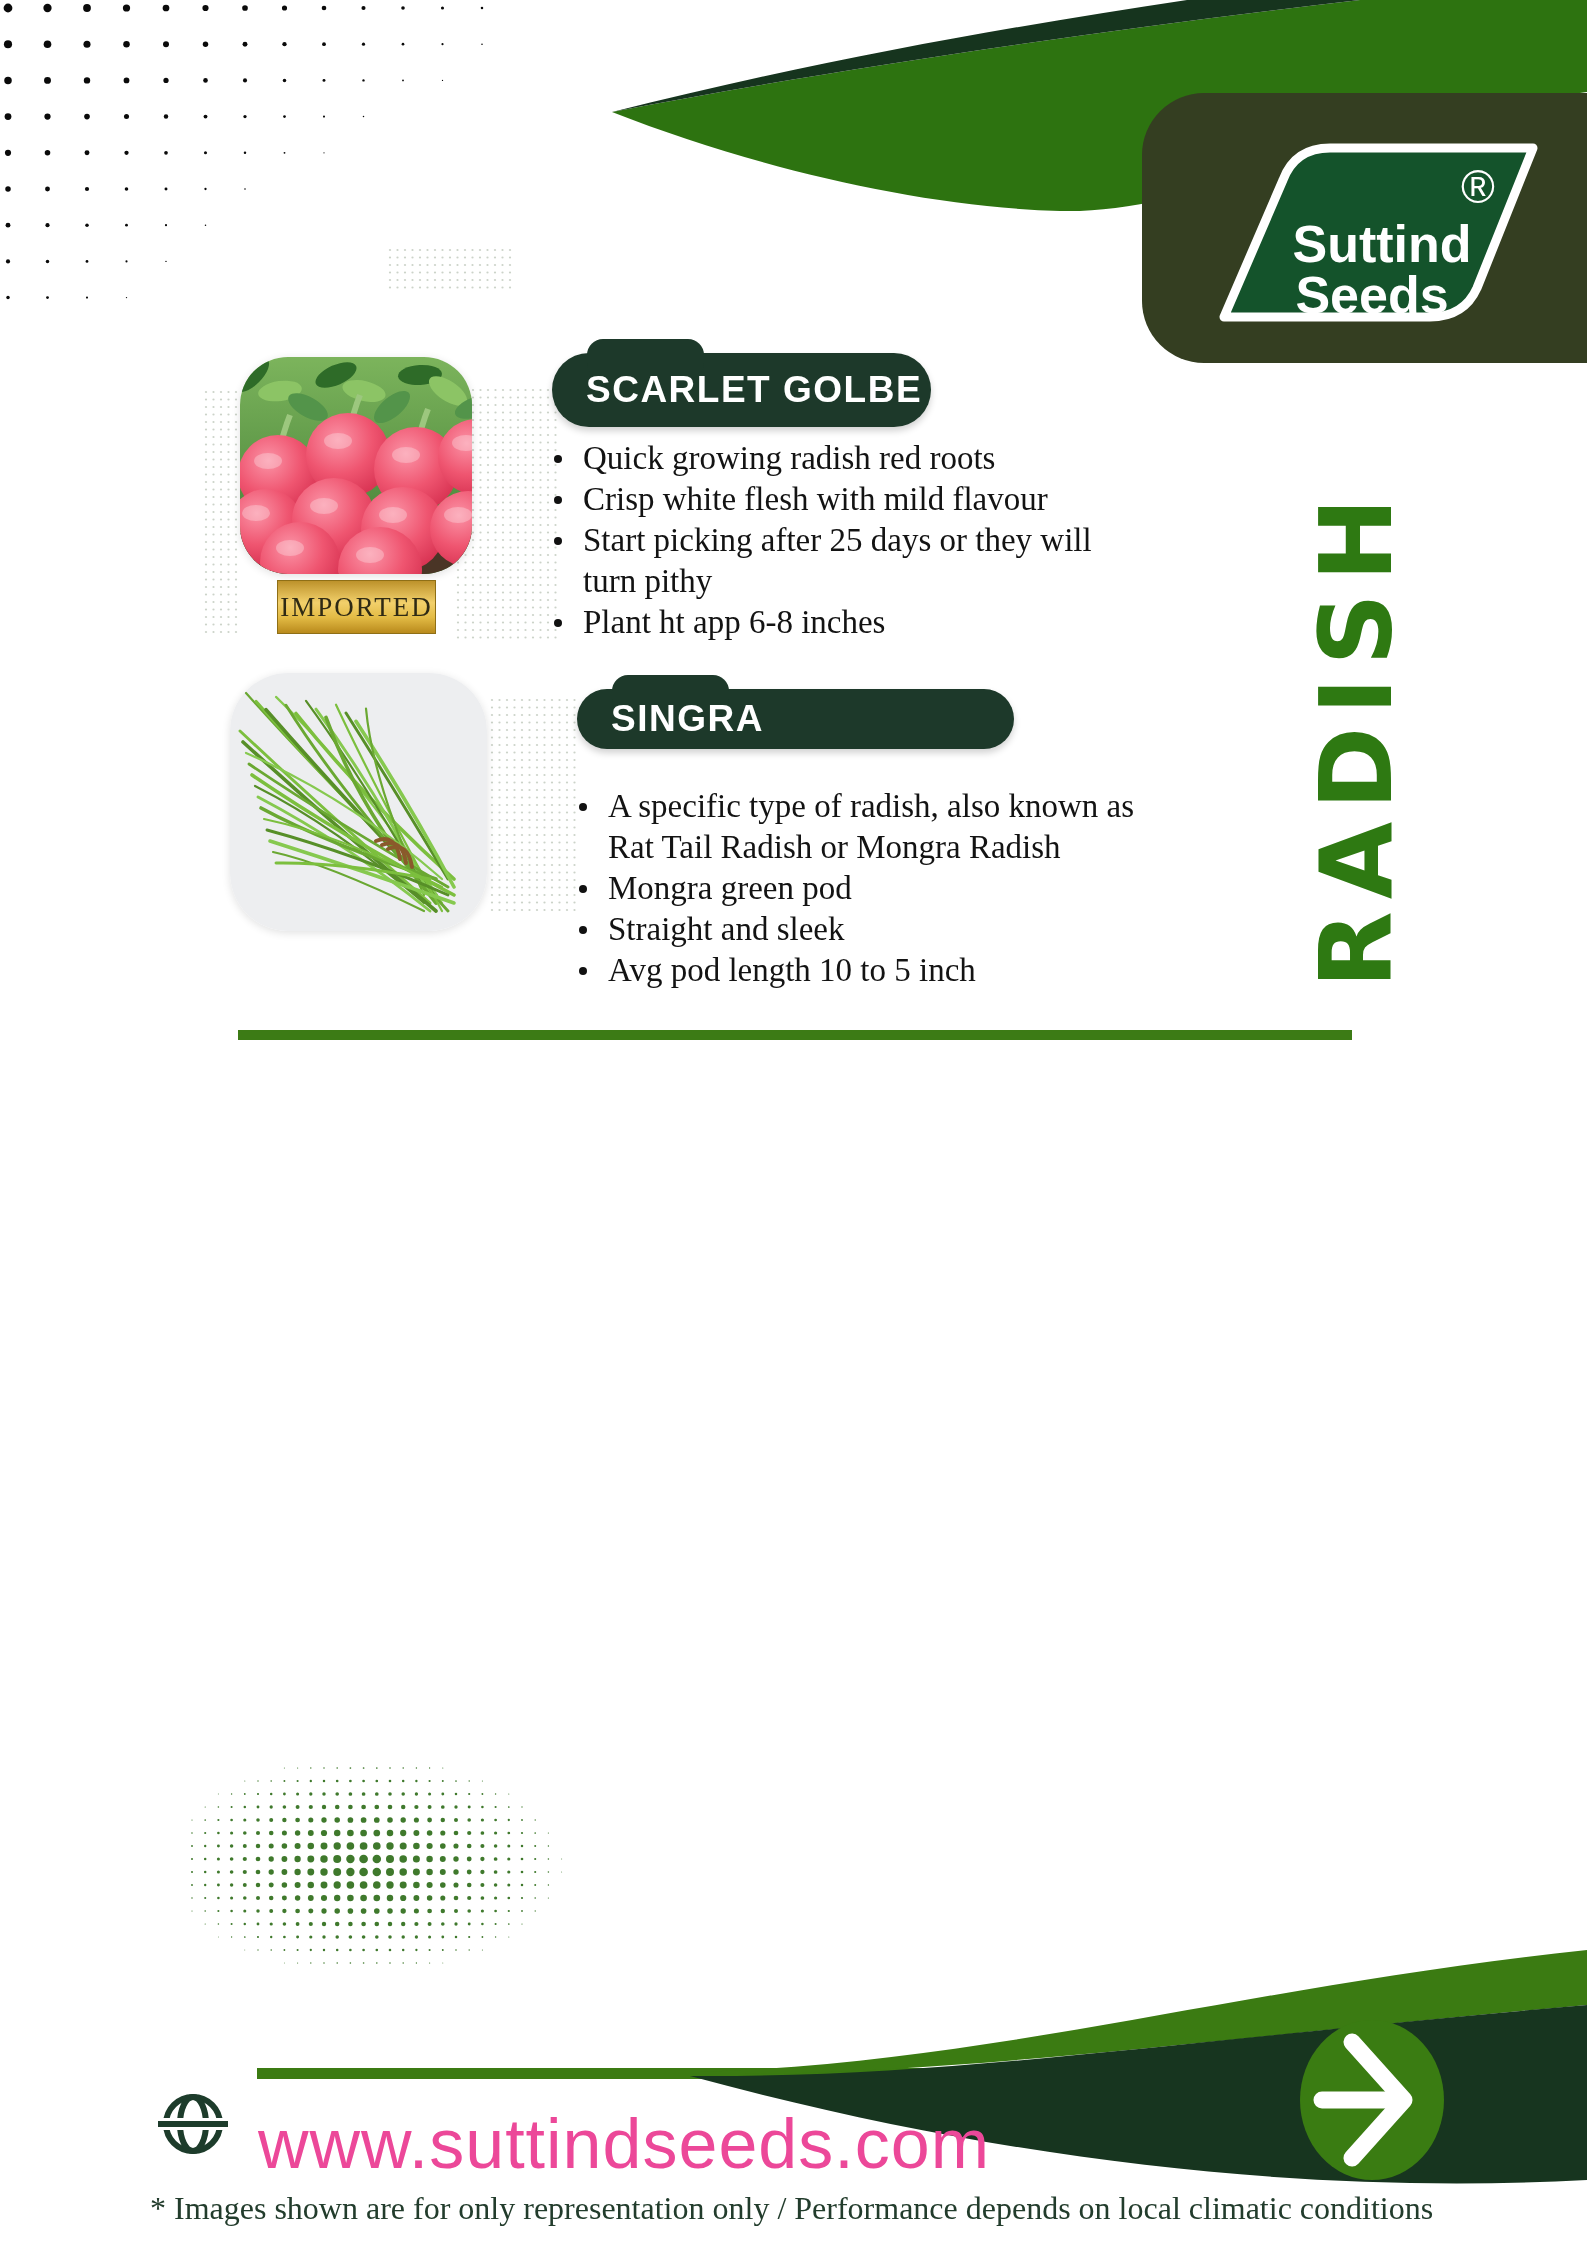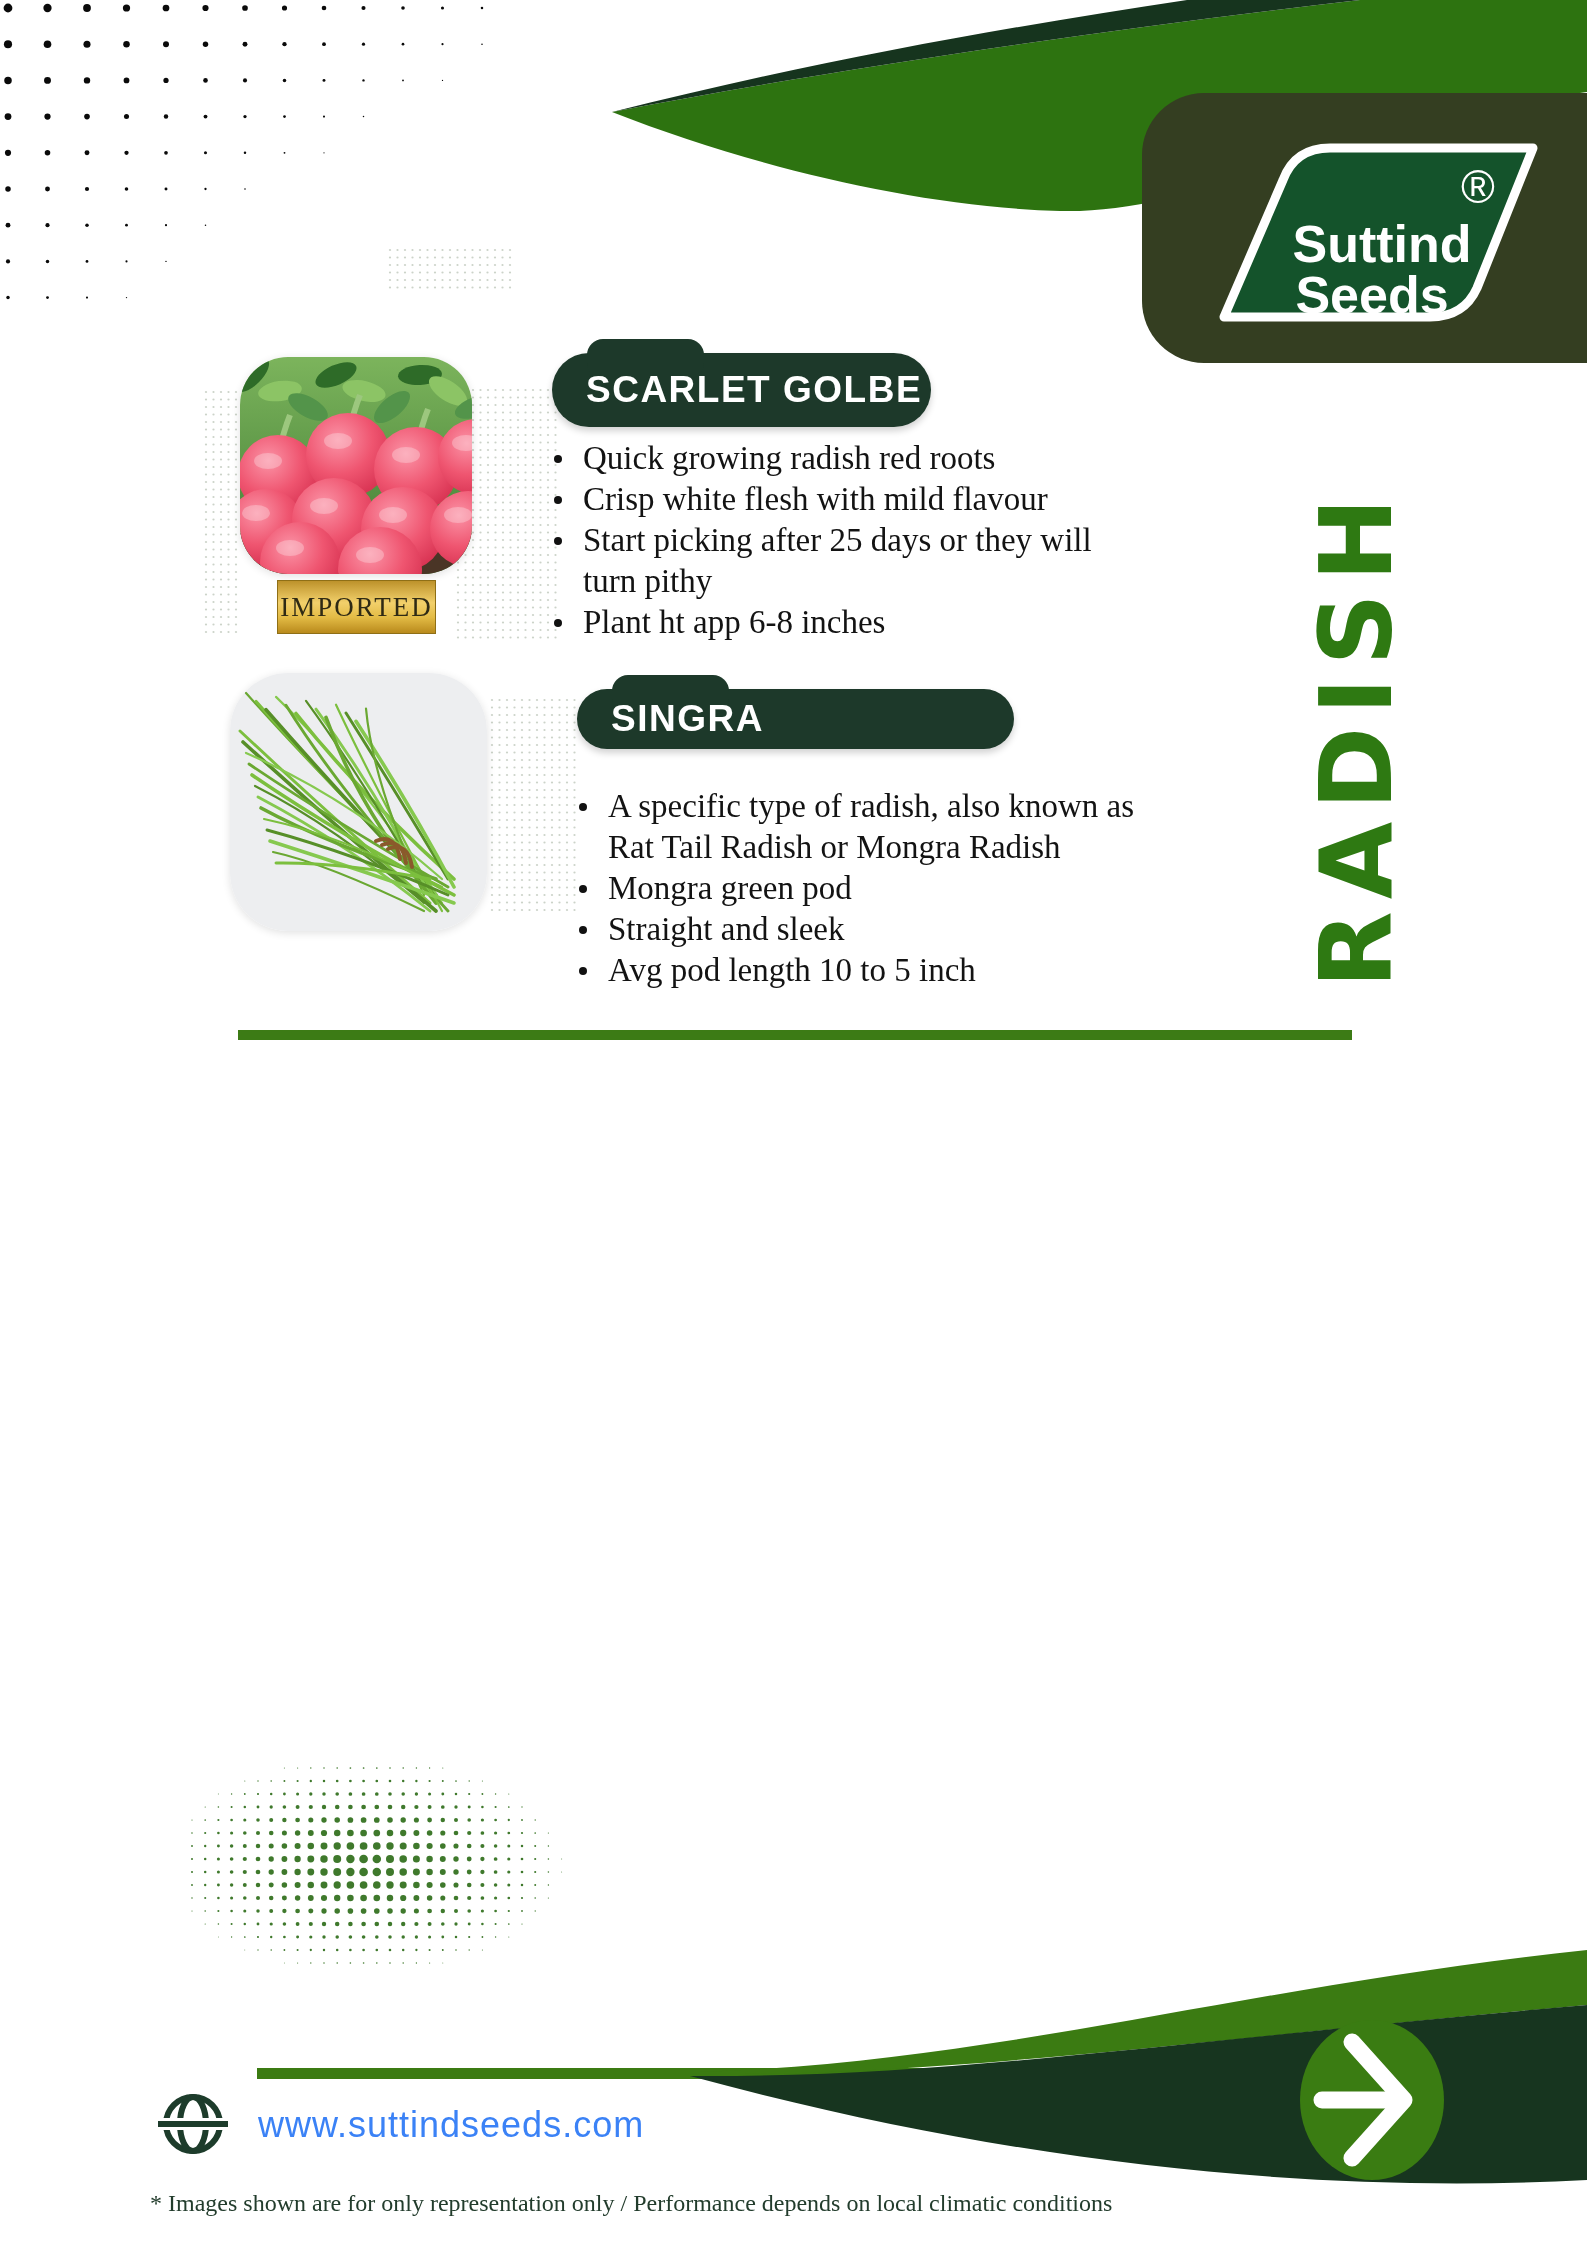--- a/index.html
+++ b/index.html
@@ -52,24 +52,24 @@
       transform:rotate(-90deg);transform-origin:center center;
       font-family:"DejaVu Sans",sans-serif;font-weight:800;font-size:100px;
       letter-spacing:12px;color:#2e7912;text-align:center;line-height:110px;z-index:2;}
 
   
   #divider{position:absolute;left:238px;top:1030px;width:1114px;height:10px;
       background:#3c7b15;z-index:2;}
 
   
   #globe-icon{position:absolute;left:156px;top:2090px;z-index:3;}
-  #website{position:absolute;left:258px;top:2104px;font-size:36px;font-weight:500;
-      color:#3b82f6;letter-spacing:1px;z-index:3;}
+  #website{position:absolute;left:258px;top:2104px;font-size:70px;font-weight:500;
+      color:#ec4899;letter-spacing:1px;z-index:3;}
   #disclaimer{position:absolute;left:150px;top:2190px;font-family:"Liberation Serif",serif;
-      font-size:24px;color:#223c2c;z-index:3;white-space:nowrap;}
+      font-size:32px;color:#223c2c;z-index:3;white-space:nowrap;}
 </style>
 </head>
 <body>
 
 <div id="page">
 
   <svg id="decor-svg" width="1587" height="2245" viewBox="0 0 1587 2245">
     <g id="top-dots">
         <circle cx="8" cy="8" r="4.4" fill="#0a0a0a"></circle>
         <circle cx="47.5" cy="8" r="4.140000000000001" fill="#0a0a0a"></circle>

